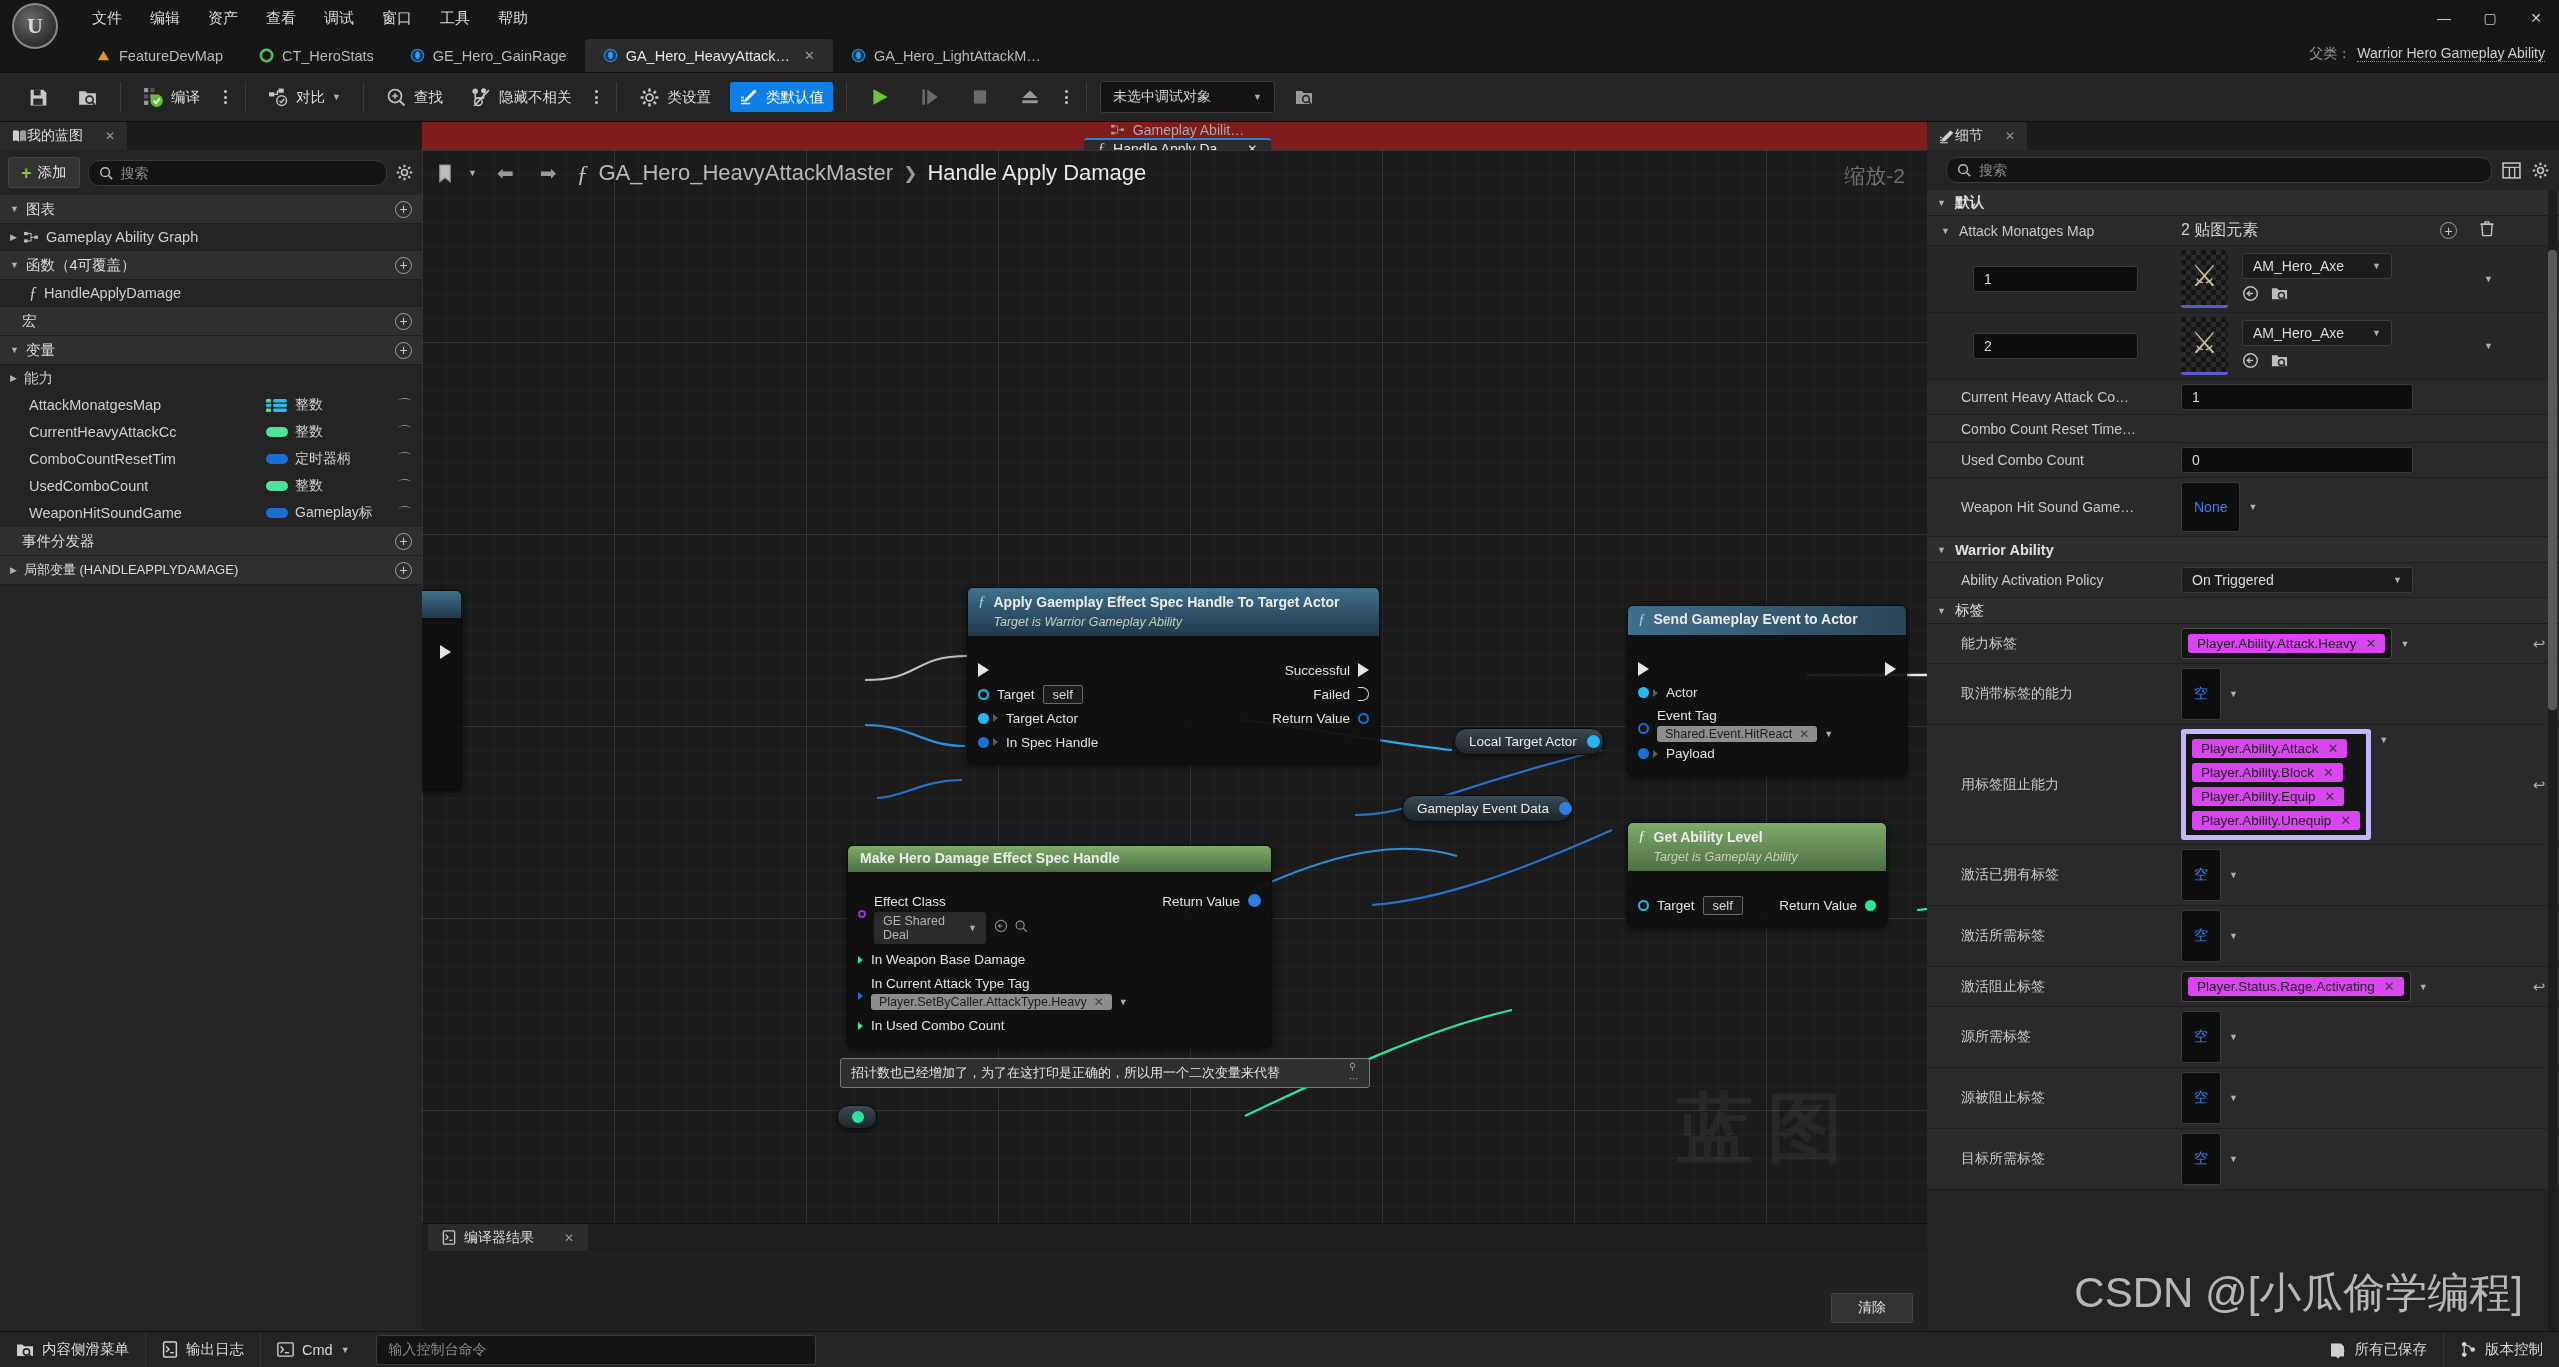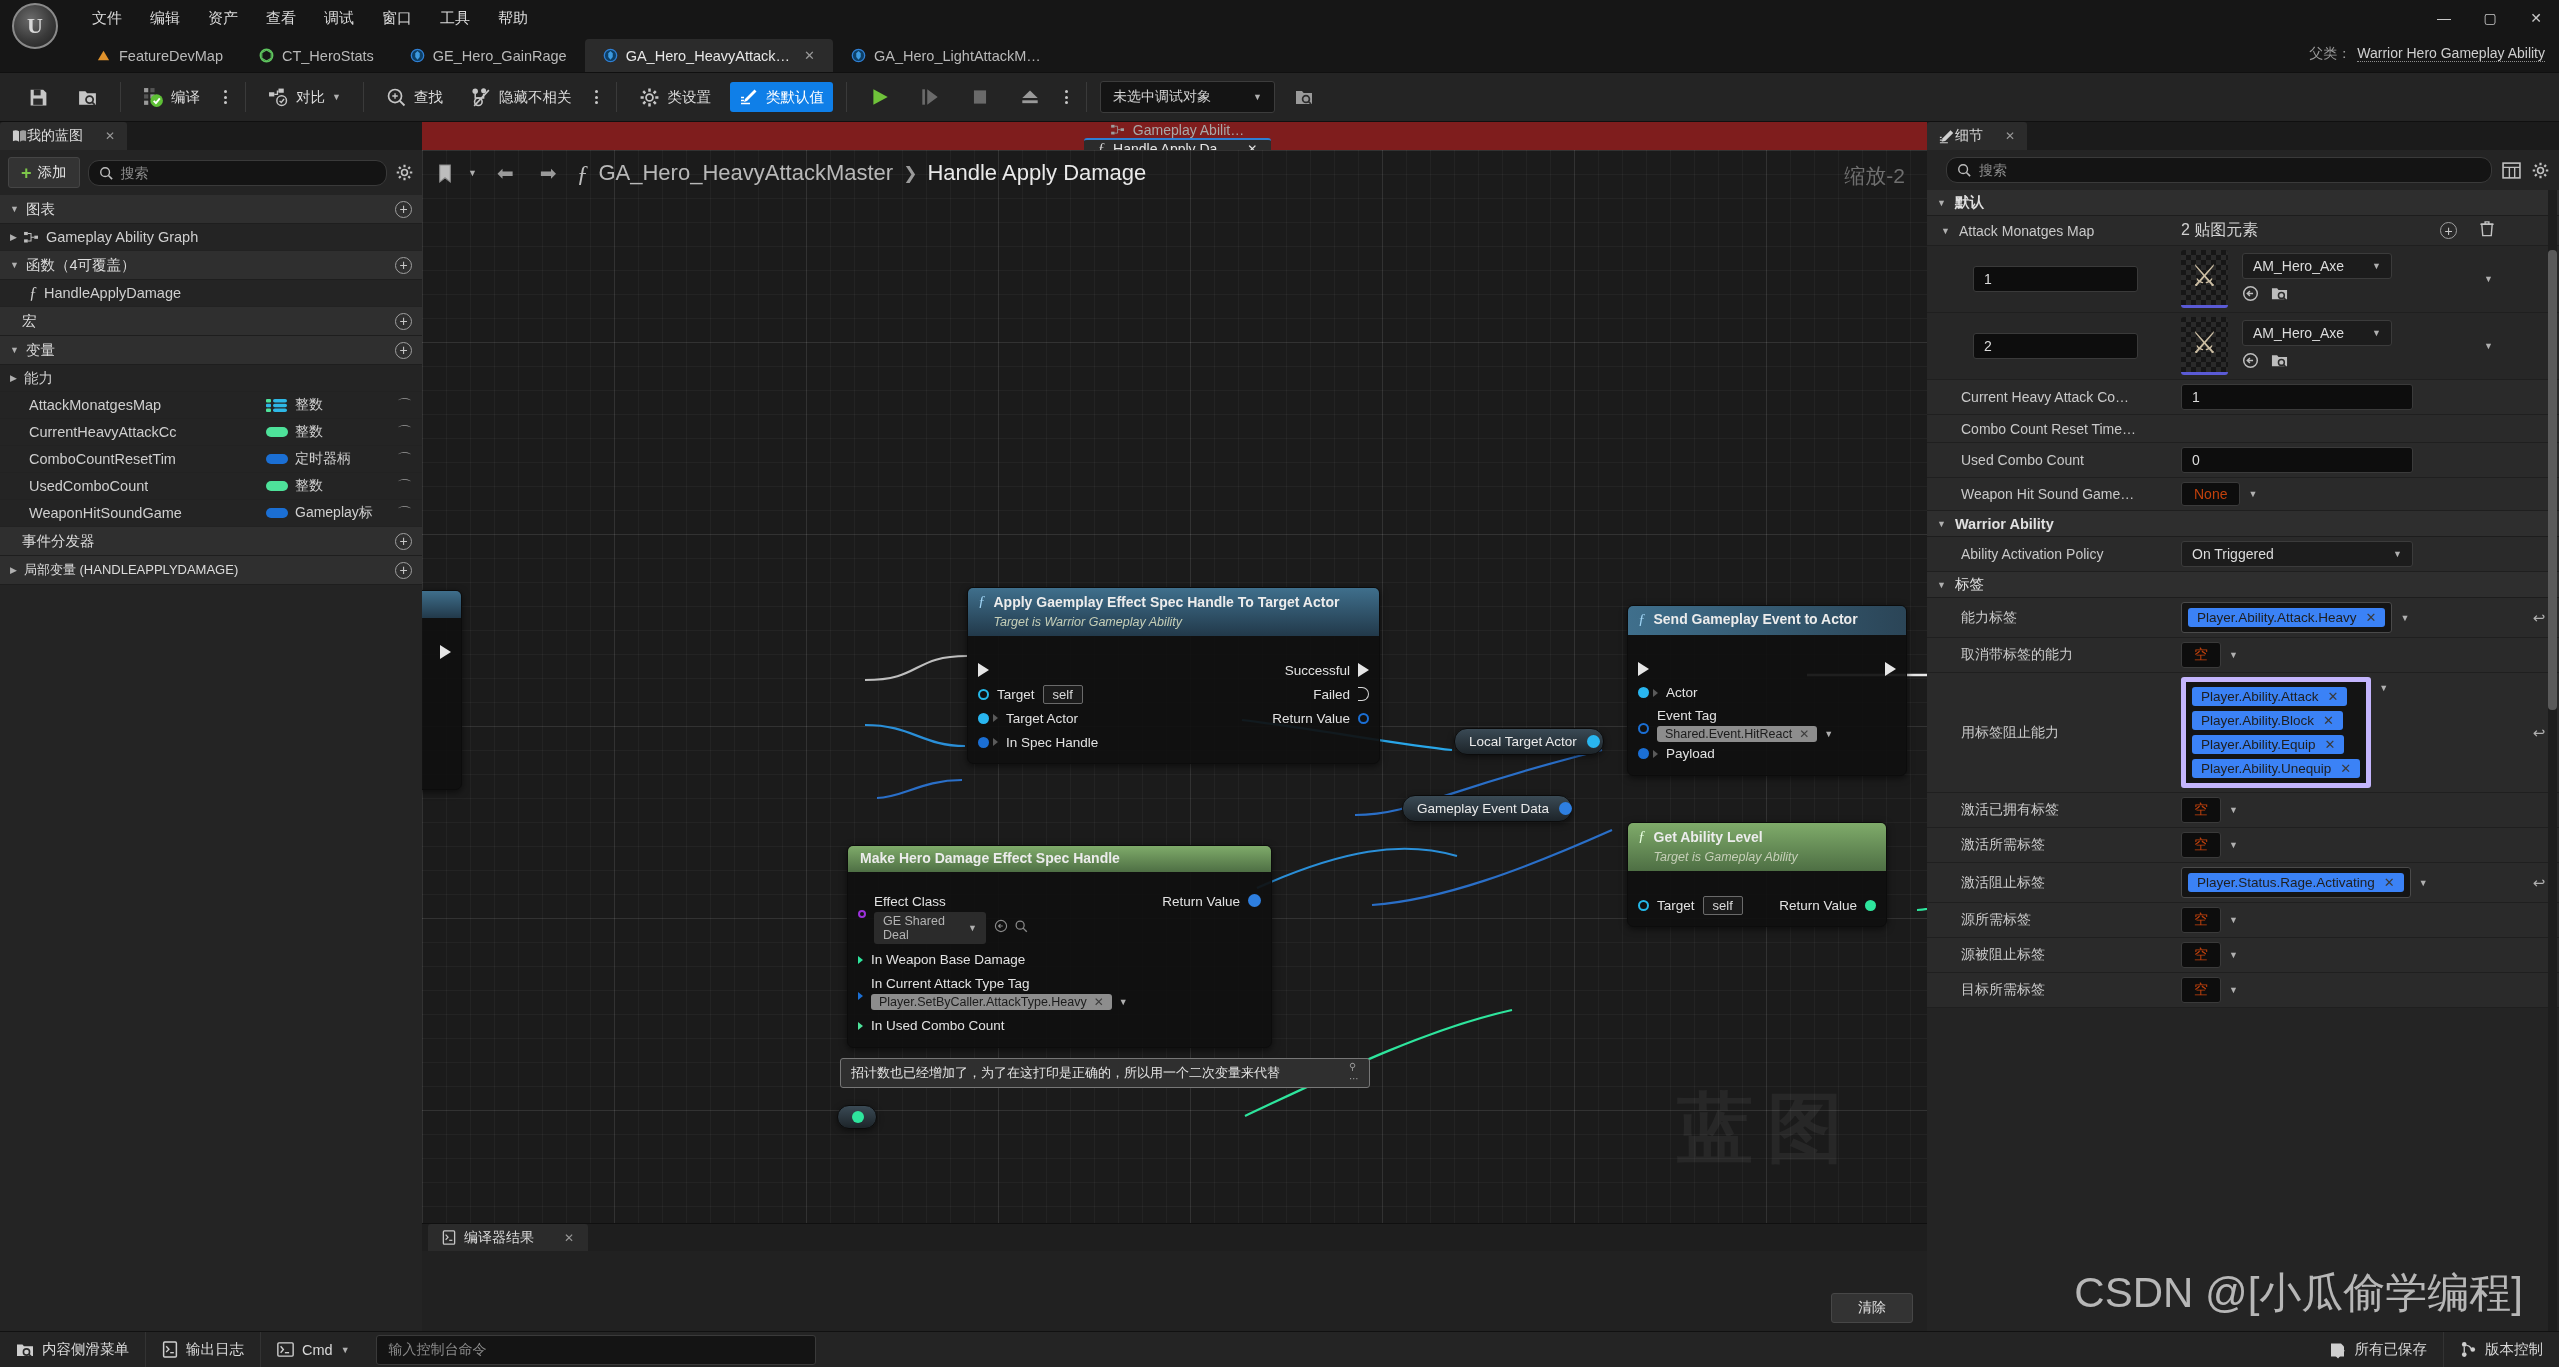--- a/index.html
+++ b/index.html
@@ -257,25 +257,25 @@
   .inputbox {
     background: #0d0d0d; border: 1px solid #3a3a3a; border-radius: 3px; padding: 4px 10px;
     font-size: 14px; color: #dcdcdc; width: 232px;
   }
   .combobox {
     background: #1c1c1c; border: 1px solid #3b3b3b; border-radius: 3px; padding: 4px 10px;
     font-size: 14px; color: #dcdcdc; display: flex; align-items: center; justify-content: space-between;
     gap: 12px; min-width: 120px;
   }
   .smallbox {
-    background: #0d0d0d; border: 1px solid #3a3a3a; border-radius: 3px; padding: 3px 12px;
-    font-size: 14px; color: #c2410c;
+    background: #0d0d0d; border: 1px solid #3a3a3a; border-radius: 3px; padding: 16px 12px;
+    font-size: 14px; color: #3b82f6;
   }
   .dtag {
-    background: #3b82f6; color: #1e1e1e; border-radius: 3px; padding: 2px 9px; font-size: 13.5px;
+    background: #d946ef; color: #1e1e1e; border-radius: 3px; padding: 2px 9px; font-size: 13.5px;
     display: inline-flex; align-items: center; gap: 9px; white-space: nowrap;
   }
   .dtag .x { color: #3a3a3a; font-size: 13px; }
   .tagframe {
     background: #141414; border: 5px solid #c4b5fd; border-radius: 3px; padding: 5px 6px;
     display: flex; flex-direction: column; gap: 5px; align-items: flex-start;
   }
   .tagframe.one { border: 1px solid #4a4a4a; }
   .map-row { display: flex; align-items: stretch; border-bottom: 1px solid #1f1f1f; background: #272727; min-height: 64px; }
   .map-idx { width: 246px; flex: 0 0 246px; padding-left: 46px; display: flex; align-items: center; }

